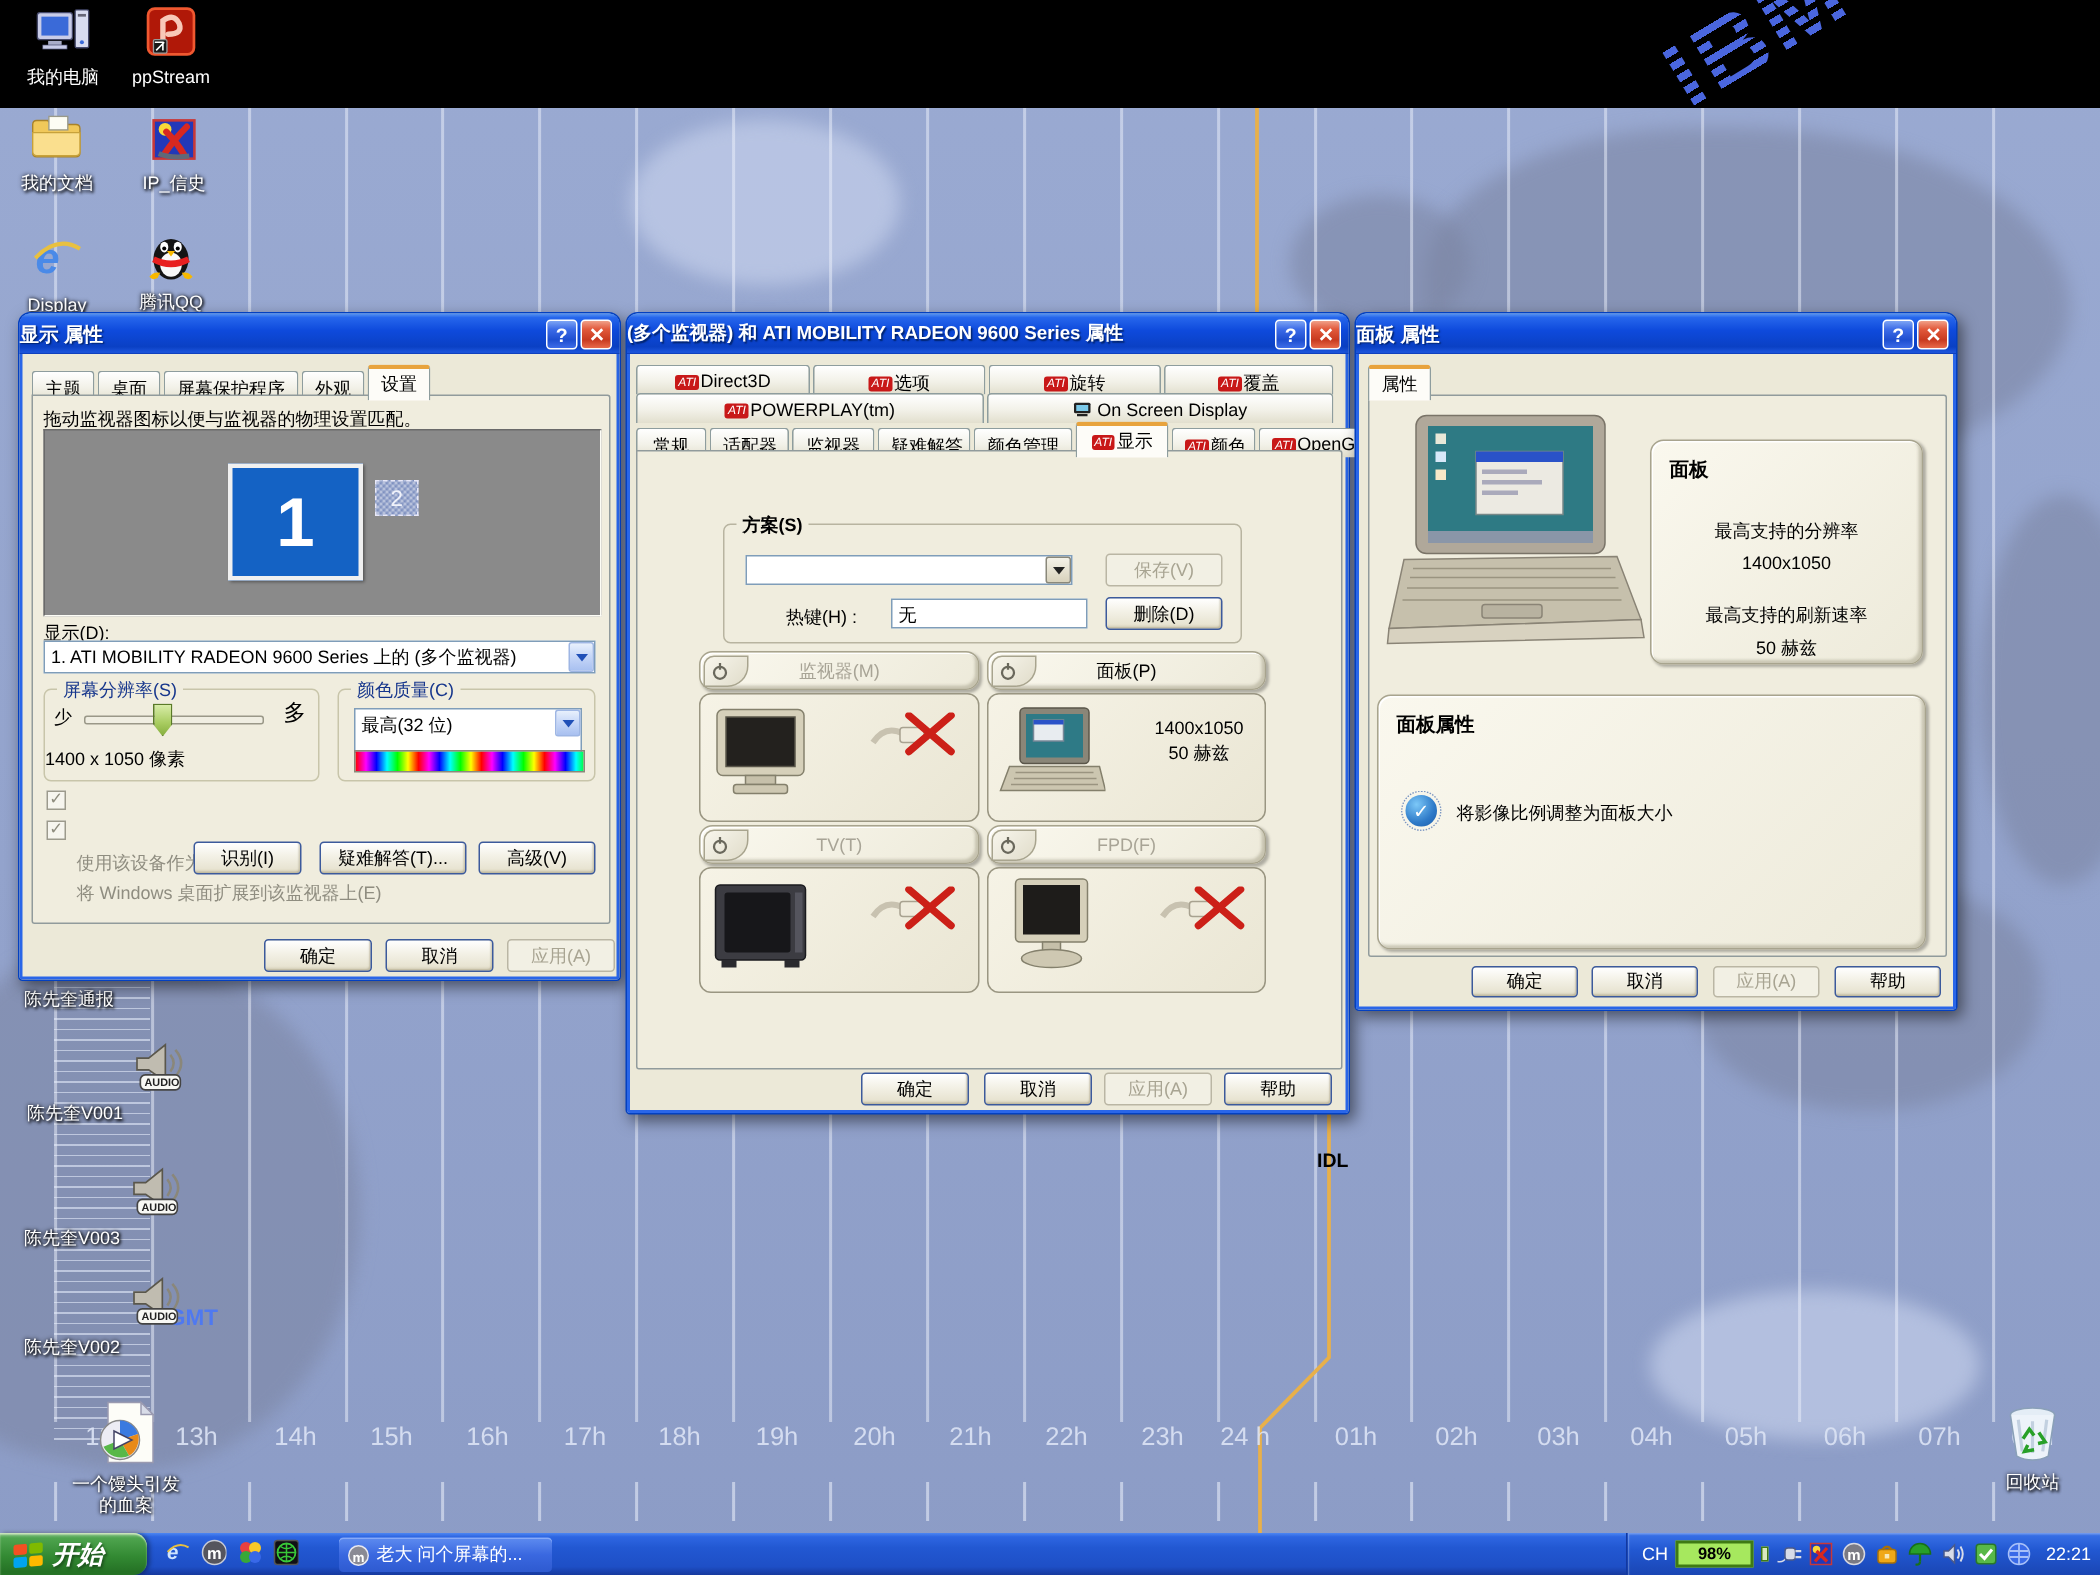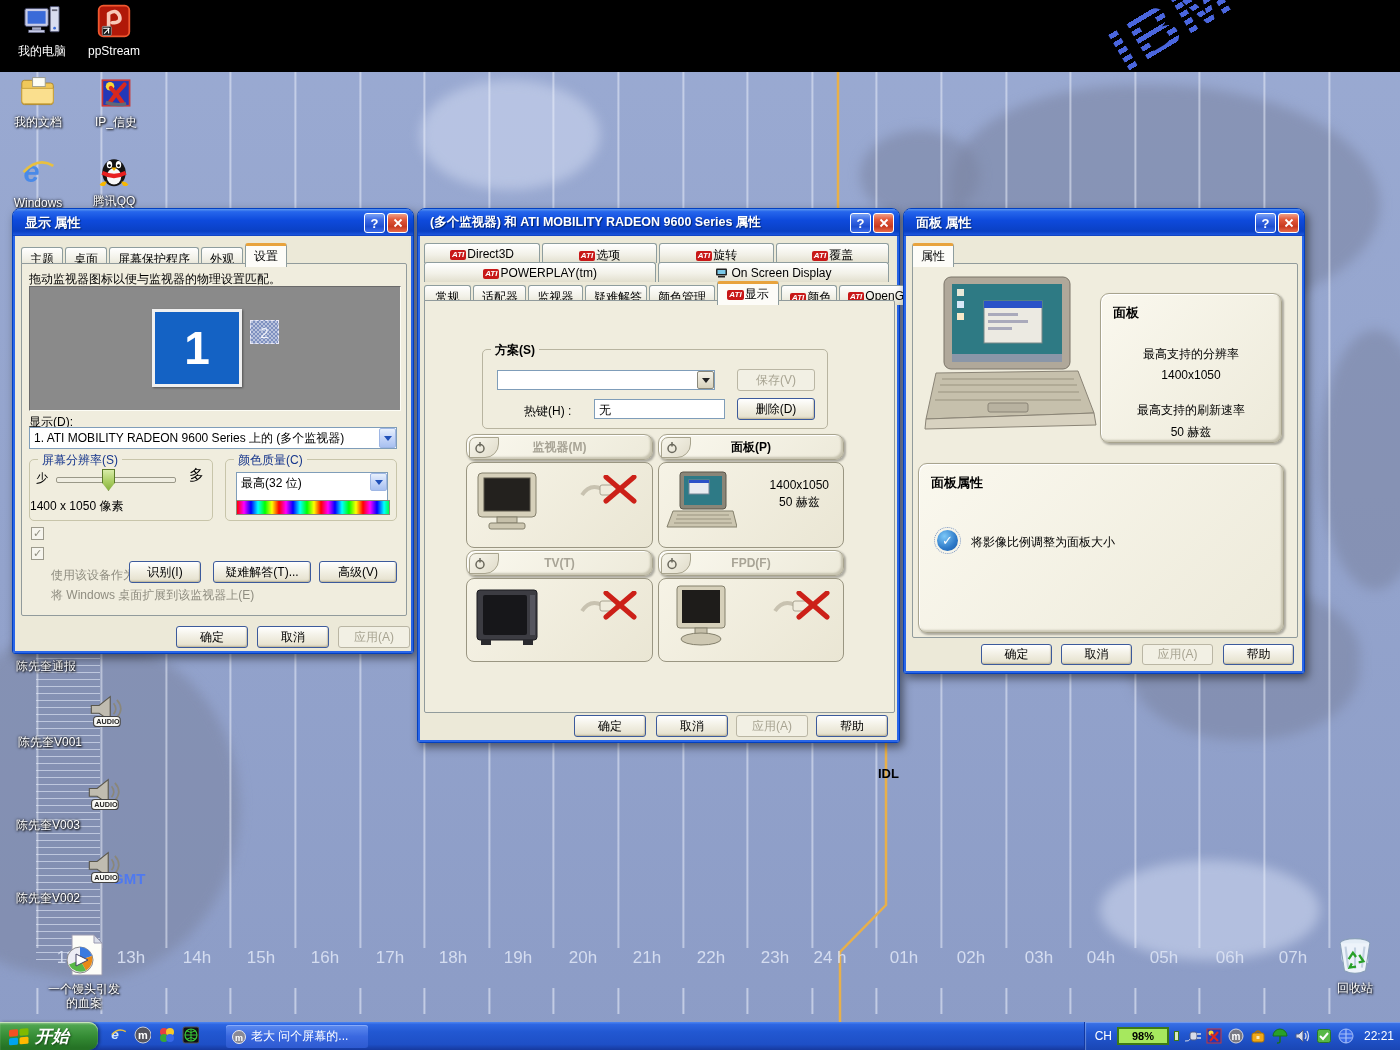--- a/index.html
+++ b/index.html
@@ -29,21 +29,21 @@
   .dateline{position:absolute;left:0;top:0;width:1400px;height:1050px;z-index:3;pointer-events:none;}
   
   .dicon{position:absolute;text-align:center;color:#fff;z-index:6;cursor:default;}
   .dicon .glyph{display:block;margin:0 auto 2px;}
   .icon-label{font-size:12px;line-height:14px;white-space:pre-line;text-shadow:1px 1px 2px #000,0 0 3px #000;}
   
   .win{position:absolute;background:#ECE9D8;border:1px solid #0340C0;border-radius:8px 8px 3px 3px;
       box-shadow:inset 0 0 0 2px #2A66E8,3px 4px 10px rgba(0,0,0,.5);z-index:10;}
   .tbar{position:absolute;left:0;top:0;right:0;height:27px;border-radius:7px 7px 0 0;
       background:linear-gradient(180deg,#5A96F0 0%,#2666EC 10%,#0E4ADC 42%,#0A40C4 82%,#1C55DC 96%,#0A38B0 100%);
-      color:#fff;font-weight:bold;font-size:13px;line-height:27px;padding-left:12px;box-sizing:border-box;
+      color:#fff;font-weight:bold;font-size:13px;line-height:27px;padding-left:0;box-sizing:border-box;
       text-shadow:1px 1px 1px #00226A;white-space:nowrap;overflow:hidden;}
   .tbtns{position:absolute;right:5px;top:4px;display:flex;gap:2px;z-index:2;}
   .tbtn{width:21px;height:20px;border:1px solid #fff;border-radius:3px;display:flex;align-items:center;
       justify-content:center;color:#fff;font-weight:bold;font-size:13px;box-sizing:border-box;
       background:linear-gradient(180deg,#7DA4F4 0%,#3D6CE8 30%,#1E4ED0 70%,#3D6CE8 100%);}
   .tbtn.close{background:linear-gradient(180deg,#F0A088 0%,#E25A3C 30%,#C83A20 70%,#E86A4A 100%);}
   .page{position:absolute;border:1px solid #919B9C;background:#F0EDDE;border-radius:0 2px 2px 2px;}
   .xtab{height:20px;padding:3px 8px 0;background:linear-gradient(#FFFFFF,#F2F1E8 55%,#E2DFCE);
       border:1px solid #8E9D9E;border-bottom:none;border-radius:3px 3px 0 0;font-size:12px;
       display:inline-block;box-sizing:border-box;margin-right:2px;vertical-align:bottom;white-space:nowrap;}
@@ -64,39 +64,39 @@
       background:linear-gradient(180deg,#E8F0FC,#C8D8F8 45%,#A8C0F0);display:flex;align-items:center;justify-content:center;box-sizing:border-box;}
   .tri{width:0;height:0;border-left:4px solid transparent;border-right:4px solid transparent;border-top:5px solid #2050B8;}
   .carow.classic{background:linear-gradient(180deg,#F4F2E8,#D8D2BC);border:1px solid #8A887A;}
   .carow.classic .tri{border-top-color:#222;}
   .cb{position:absolute;width:13px;height:13px;border:1px solid #9C9A8C;background:#F6F5EE;color:#8E8C7E;
       font-size:11px;font-weight:bold;line-height:11px;text-align:center;box-sizing:border-box;}
   .cb-label{position:absolute;color:#8F8D80;white-space:nowrap;margin-top:40px;}
   .rcb{position:absolute;width:21px;height:21px;border-radius:50%;color:#fff;font-weight:bold;font-size:13px;
       background:radial-gradient(circle at 35% 30%,#7CC8F8,#2E7AC8 60%,#1A5AA8);display:flex;align-items:center;
       justify-content:center;outline:1px dotted #7A95C2;outline-offset:2px;}
-  .phead{display:flex;align-items:center;justify-content:center;font-weight:bold;text-align:right;}
+  .phead{display:flex;align-items:center;justify-content:center;font-weight:normal;text-align:right;}
   .phead.off{color:#A8A496;}
   .pbtn{position:absolute;left:2px;top:2px;width:30px;height:21px;border-radius:7px 0 14px 0;
       background:linear-gradient(135deg,#F8F6EC,#E0DCCA);border:1px solid #A8A48E;box-sizing:border-box;
       display:flex;align-items:center;padding-left:4px;}
   .pbody{position:absolute;background:linear-gradient(135deg,#F6F3E6,#EAE6D4);border:1px solid #9A9682;border-radius:8px;box-sizing:border-box;}
   .rainbow{position:absolute;height:13px;border:1px solid #8A887A;
       background:repeating-linear-gradient(90deg,#FF0000 0,#FF00FF 7px,#0000FF 14px,#00FFFF 21px,#00FF00 28px,#FFFF00 35px,#FF0000 42px);}
   .prev{position:absolute;background:#8A8A8A;border:1px solid;border-color:#6A6A6A #FDFDF6 #FDFDF6 #6A6A6A;}
   .mon1{position:absolute;background:#1462C4;border:3px solid #F0F0F0;color:#fff;font-weight:bold;font-size:46px;
       display:flex;align-items:center;justify-content:center;box-shadow:1px 1px 2px rgba(0,0,0,.4);}
   .mon2{position:absolute;border:1px dashed #E8E8F8;color:#F0F2FA;font-size:15px;display:flex;align-items:center;justify-content:center;
       background-image:linear-gradient(45deg,#7E90C0 25%,transparent 25%,transparent 75%,#7E90C0 75%),
                        linear-gradient(45deg,#7E90C0 25%,#B8C2DC 25%,#B8C2DC 75%,#7E90C0 75%);
       background-size:4px 4px;background-position:0 0,2px 2px;}
   .sl-track{position:absolute;height:4px;background:#F0EEE2;border:1px solid #9A9888;border-radius:2px;}
   .sl-thumb{position:absolute;width:11px;height:20px;background:linear-gradient(180deg,#D8ECA8,#A8CC60 60%,#88B040);
       border:1px solid #5A7A28;clip-path:polygon(0 0,100% 0,100% 62%,50% 100%,0 62%);}
-  .ati-badge{display:inline-block;background:#C81818;color:#fff;font-size:8px;font-weight:bold;font-style:italic;
+  .ati-badge{display:inline-block;background:#C81818;color:#fff;font-size:8px;font-weight:normal;font-style:italic;
       padding:1px 2px;border-radius:2px;margin-right:1px;vertical-align:1px;line-height:8px;}
   
   .taskbar{position:absolute;left:0;top:1022px;width:1400px;height:28px;z-index:50;
       background:linear-gradient(180deg,#4D86F2 0%,#2E66E2 9%,#2258D2 35%,#1E4FC6 80%,#16399E 100%);}
   .start{position:absolute;left:0;top:0;width:98px;height:28px;border-radius:0 9px 9px 0;
       background:linear-gradient(180deg,#8CC48C 0%,#4EA44E 12%,#338A33 55%,#257225 92%);
       box-shadow:inset 0 1px 1px #CFE8C0,2px 0 3px rgba(0,0,0,.35);display:flex;align-items:center;gap:5px;
       padding-left:8px;box-sizing:border-box;color:#fff;font-style:italic;font-weight:bold;font-size:17px;
       text-shadow:1px 1px 2px #1A4A1A;}
   .ql{position:absolute;left:110px;top:4px;display:flex;gap:7px;align-items:center;}
@@ -210,21 +210,21 @@
   <div class="icon-label">IP_信史</div>
 </div>
 
 <div class="dicon" style="left:4px;top:155px;width:68px">
   <span class="glyph">
     <svg viewBox="0 0 40 40" width="40" height="36">
         <text x="4" y="30" font-size="32" font-style="italic" font-weight="bold" fill="#4A8AE8">e</text>
         <path d="M4 19 Q20 2 37 12" stroke="#E8C040" stroke-width="3" fill="none"></path>
       </svg>
   </span>
-  <div class="icon-label">Windows</div>
+  <div class="icon-label">Display</div>
 </div>
 
 <div class="dicon" style="left:82px;top:153px;width:64px">
   <span class="glyph">
     <svg viewBox="0 0 40 40" width="38" height="36">
         <ellipse cx="20" cy="22" rx="13" ry="15" fill="#141414"></ellipse>
         <ellipse cx="20" cy="26" rx="8" ry="9" fill="#F8F8F8"></ellipse>
         <ellipse cx="15" cy="13" rx="3" ry="4" fill="#fff"></ellipse>
         <ellipse cx="25" cy="13" rx="3" ry="4" fill="#fff"></ellipse>
         <circle cx="15" cy="14" r="1.5"></circle>

